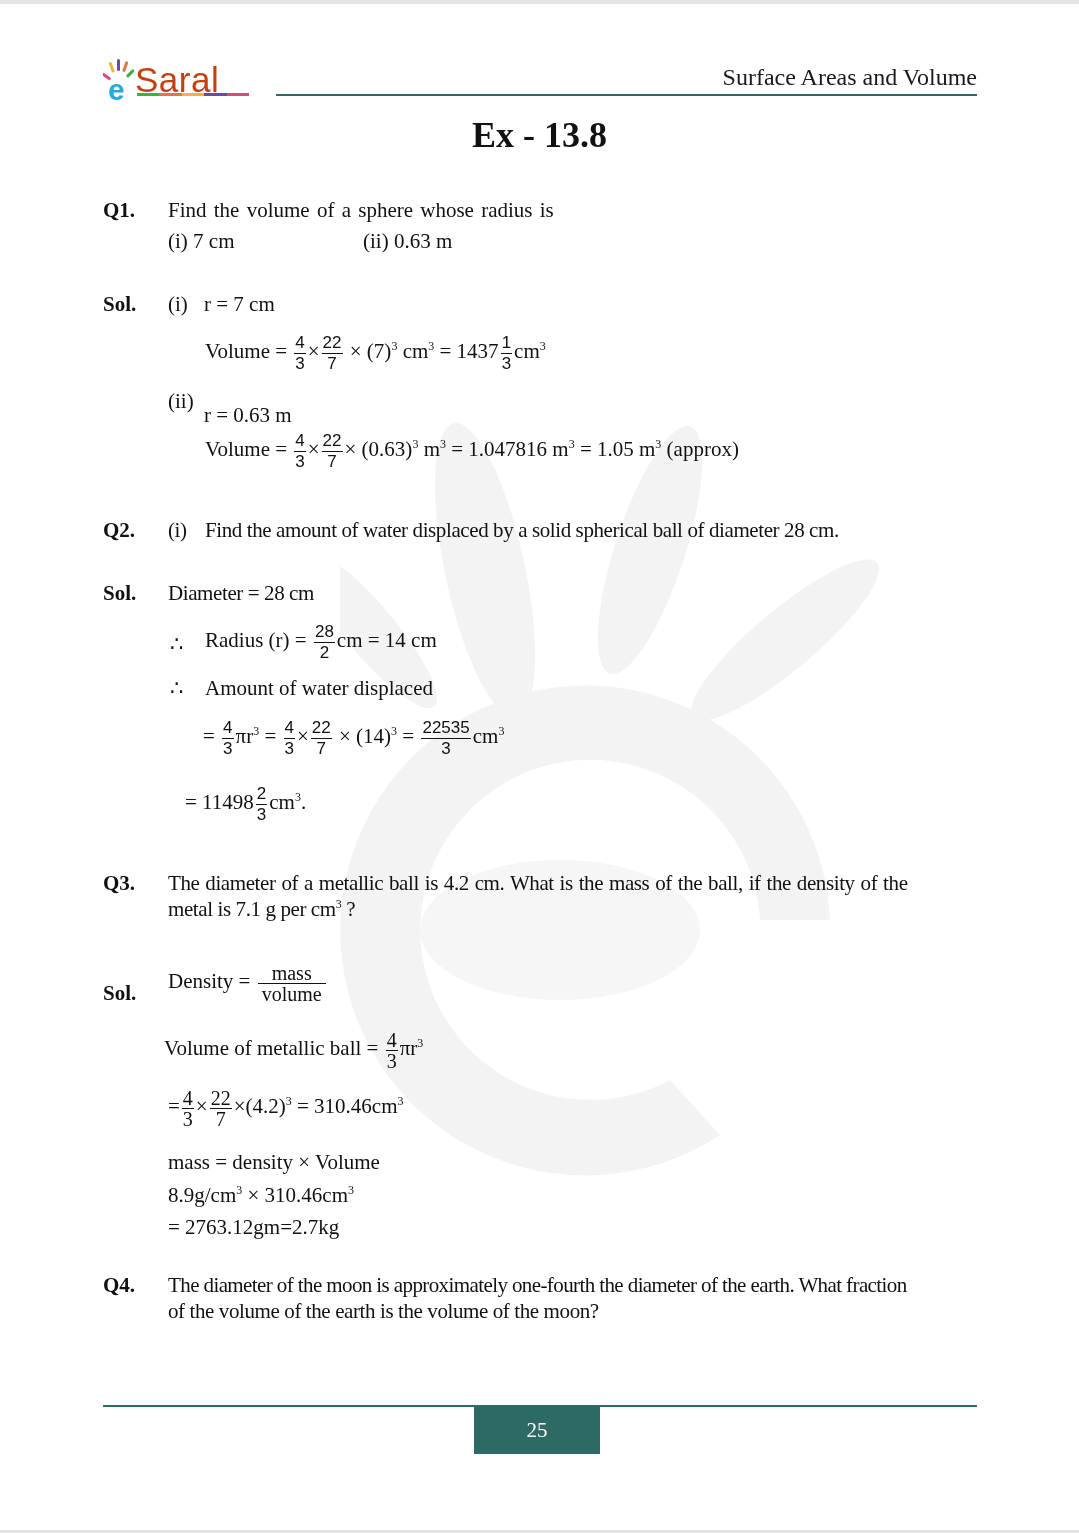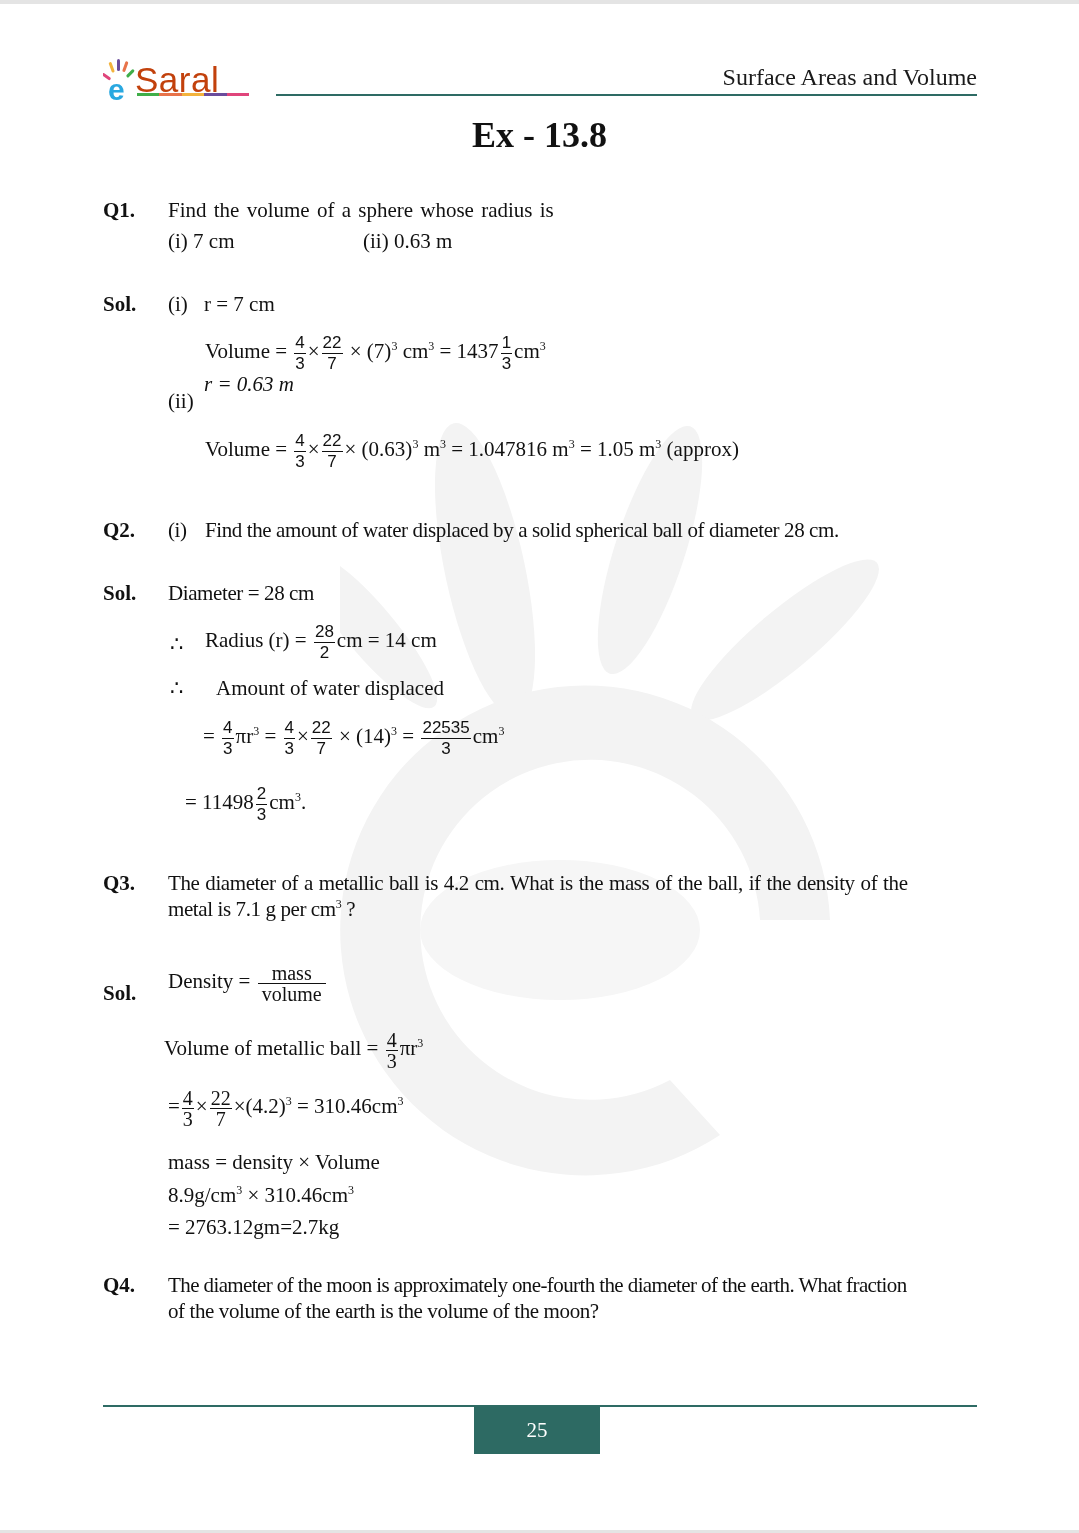--- a/index.html
+++ b/index.html
@@ -100,42 +100,42 @@
 <div class="abs" style="left:168px; top:292px;">(i)</div>
 <div class="abs" style="left:204px; top:292px;">r = 7 cm</div>
 
 <div class="abs" style="left:205px; top:333px;">
   <span>Volume =</span>
   <span class="frac"><span class="num">4</span><span class="den">3</span></span><span>×</span><span class="frac"><span class="num">22</span><span class="den">7</span></span>
   <span>× (7)</span><sup>3</sup><span> cm</span><sup>3</sup><span> = 1437</span><span class="frac"><span class="num">1</span><span class="den">3</span></span><span>cm</span><sup>3</sup>
 </div>
 
 <div class="abs" style="left:168px; top:389px;">(ii)</div>
-<div class="abs" style="left:204px; top:372px;font-style:italic;">r = 0.63  m</div>
+<div class="abs" style="left:204px; top:403px;">r = 0.63  m</div>
 
 <div class="abs" style="left:205px; top:431px;">
   <span>Volume =</span>
   <span class="frac"><span class="num">4</span><span class="den">3</span></span><span>×</span><span class="frac"><span class="num">22</span><span class="den">7</span></span><span>× (0.63)</span><sup>3</sup><span> m</span><sup>3</sup><span> = 1.047816 m</span><sup>3</sup><span> = 1.05 m</span><sup>3</sup><span> (approx)</span>
 </div>
 
 <div class="abs lbl" style="left:103px; top:518px;">Q2.</div>
 <div class="abs cond" style="left:168px; top:518px;">(i)</div>
 <div class="abs cond" style="left:205px; top:518px;">Find the amount of water displaced by a solid spherical ball of diameter 28 cm.</div>
 
 <div class="abs lbl" style="left:103px; top:581px;">Sol.</div>
 <div class="abs cond" style="left:168px; top:581px;">Diameter = 28 cm</div>
 
 <div class="abs" style="left:170px; top:632px;">∴</div>
 <div class="abs" style="left:205px; top:622px;">
   <span>Radius (r) =</span>
   <span class="frac"><span class="num">28</span><span class="den">2</span></span><span>cm = 14 cm</span>
 </div>
 
 <div class="abs" style="left:170px; top:676px;">∴</div>
-<div class="abs" style="left:216px; top:676px;text-align:right;">Amount of water displaced</div>
+<div class="abs" style="left:205px; top:676px;text-align:right;">Amount of water displaced</div>
 
 <div class="abs" style="left:203px; top:718px;">
   <span>=</span>
   <span class="frac"><span class="num">4</span><span class="den">3</span></span><span>πr</span><sup>3</sup><span> =</span>
   <span class="frac"><span class="num">4</span><span class="den">3</span></span><span>×</span><span class="frac"><span class="num">22</span><span class="den">7</span></span>
   <span> × (14)</span><sup>3</sup><span> =</span>
   <span class="frac"><span class="num">22535</span><span class="den">3</span></span><span>cm</span><sup>3</sup>
 </div>
 
 <div class="abs" style="left:185px; top:784px;">

